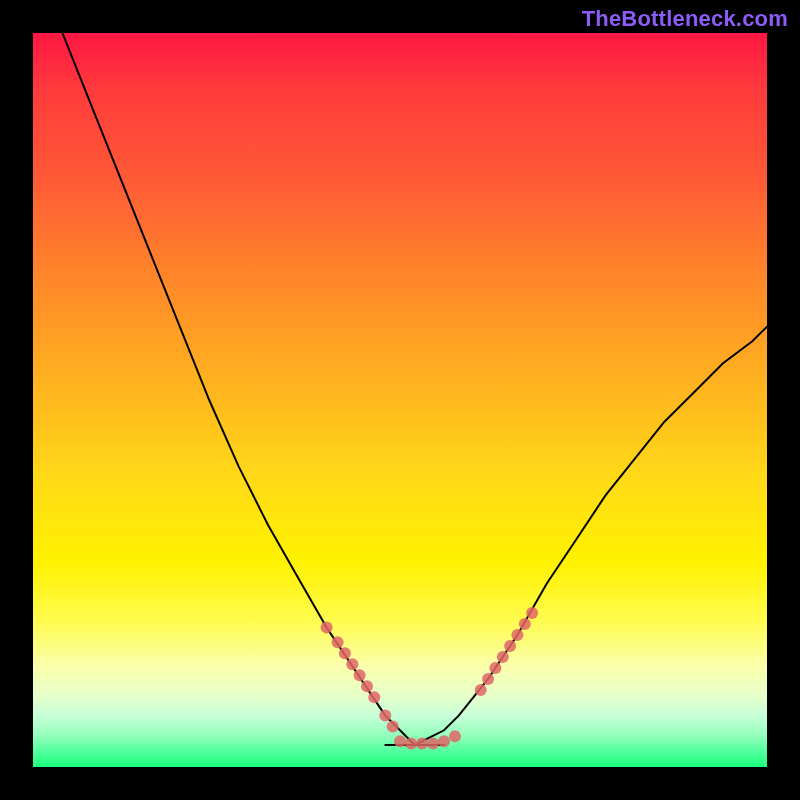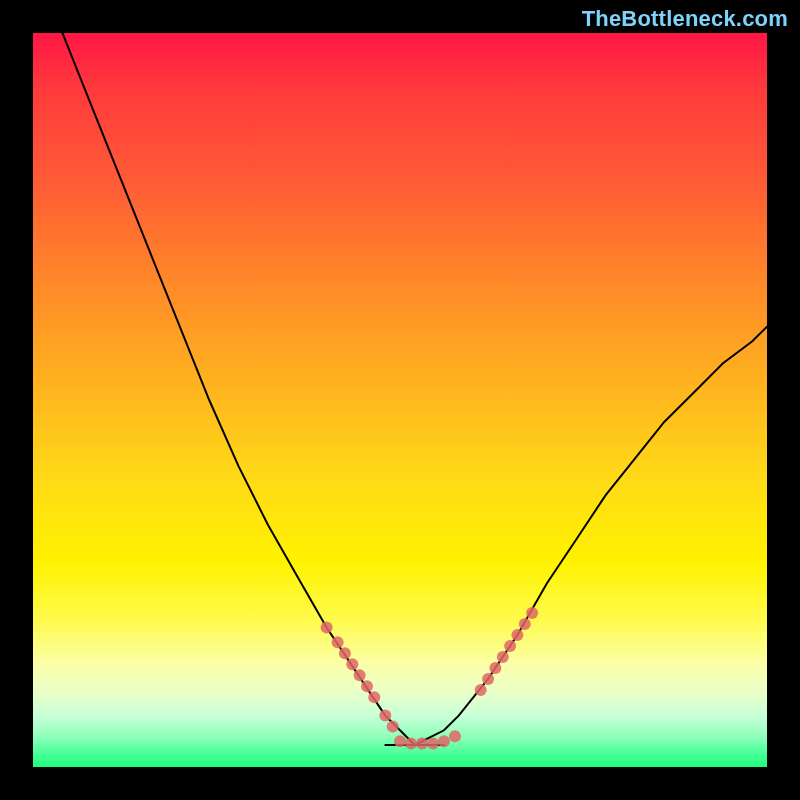--- a/index.html
+++ b/index.html
@@ -41,21 +41,21 @@
       #1aff7a 100%
     );
   }
   .watermark {
     position: absolute;
     top: 6px;
     right: 12px;
     font-family: Arial, Helvetica, sans-serif;
     font-size: 22px;
     font-weight: 600;
-    color: #7dd3fc;
+    color: #8b5cf6;
     letter-spacing: 0.2px;
   }
   svg.curves {
     position: absolute;
     left: 0;
     top: 0;
     width: 734px;
     height: 734px;
   }
 </style>

